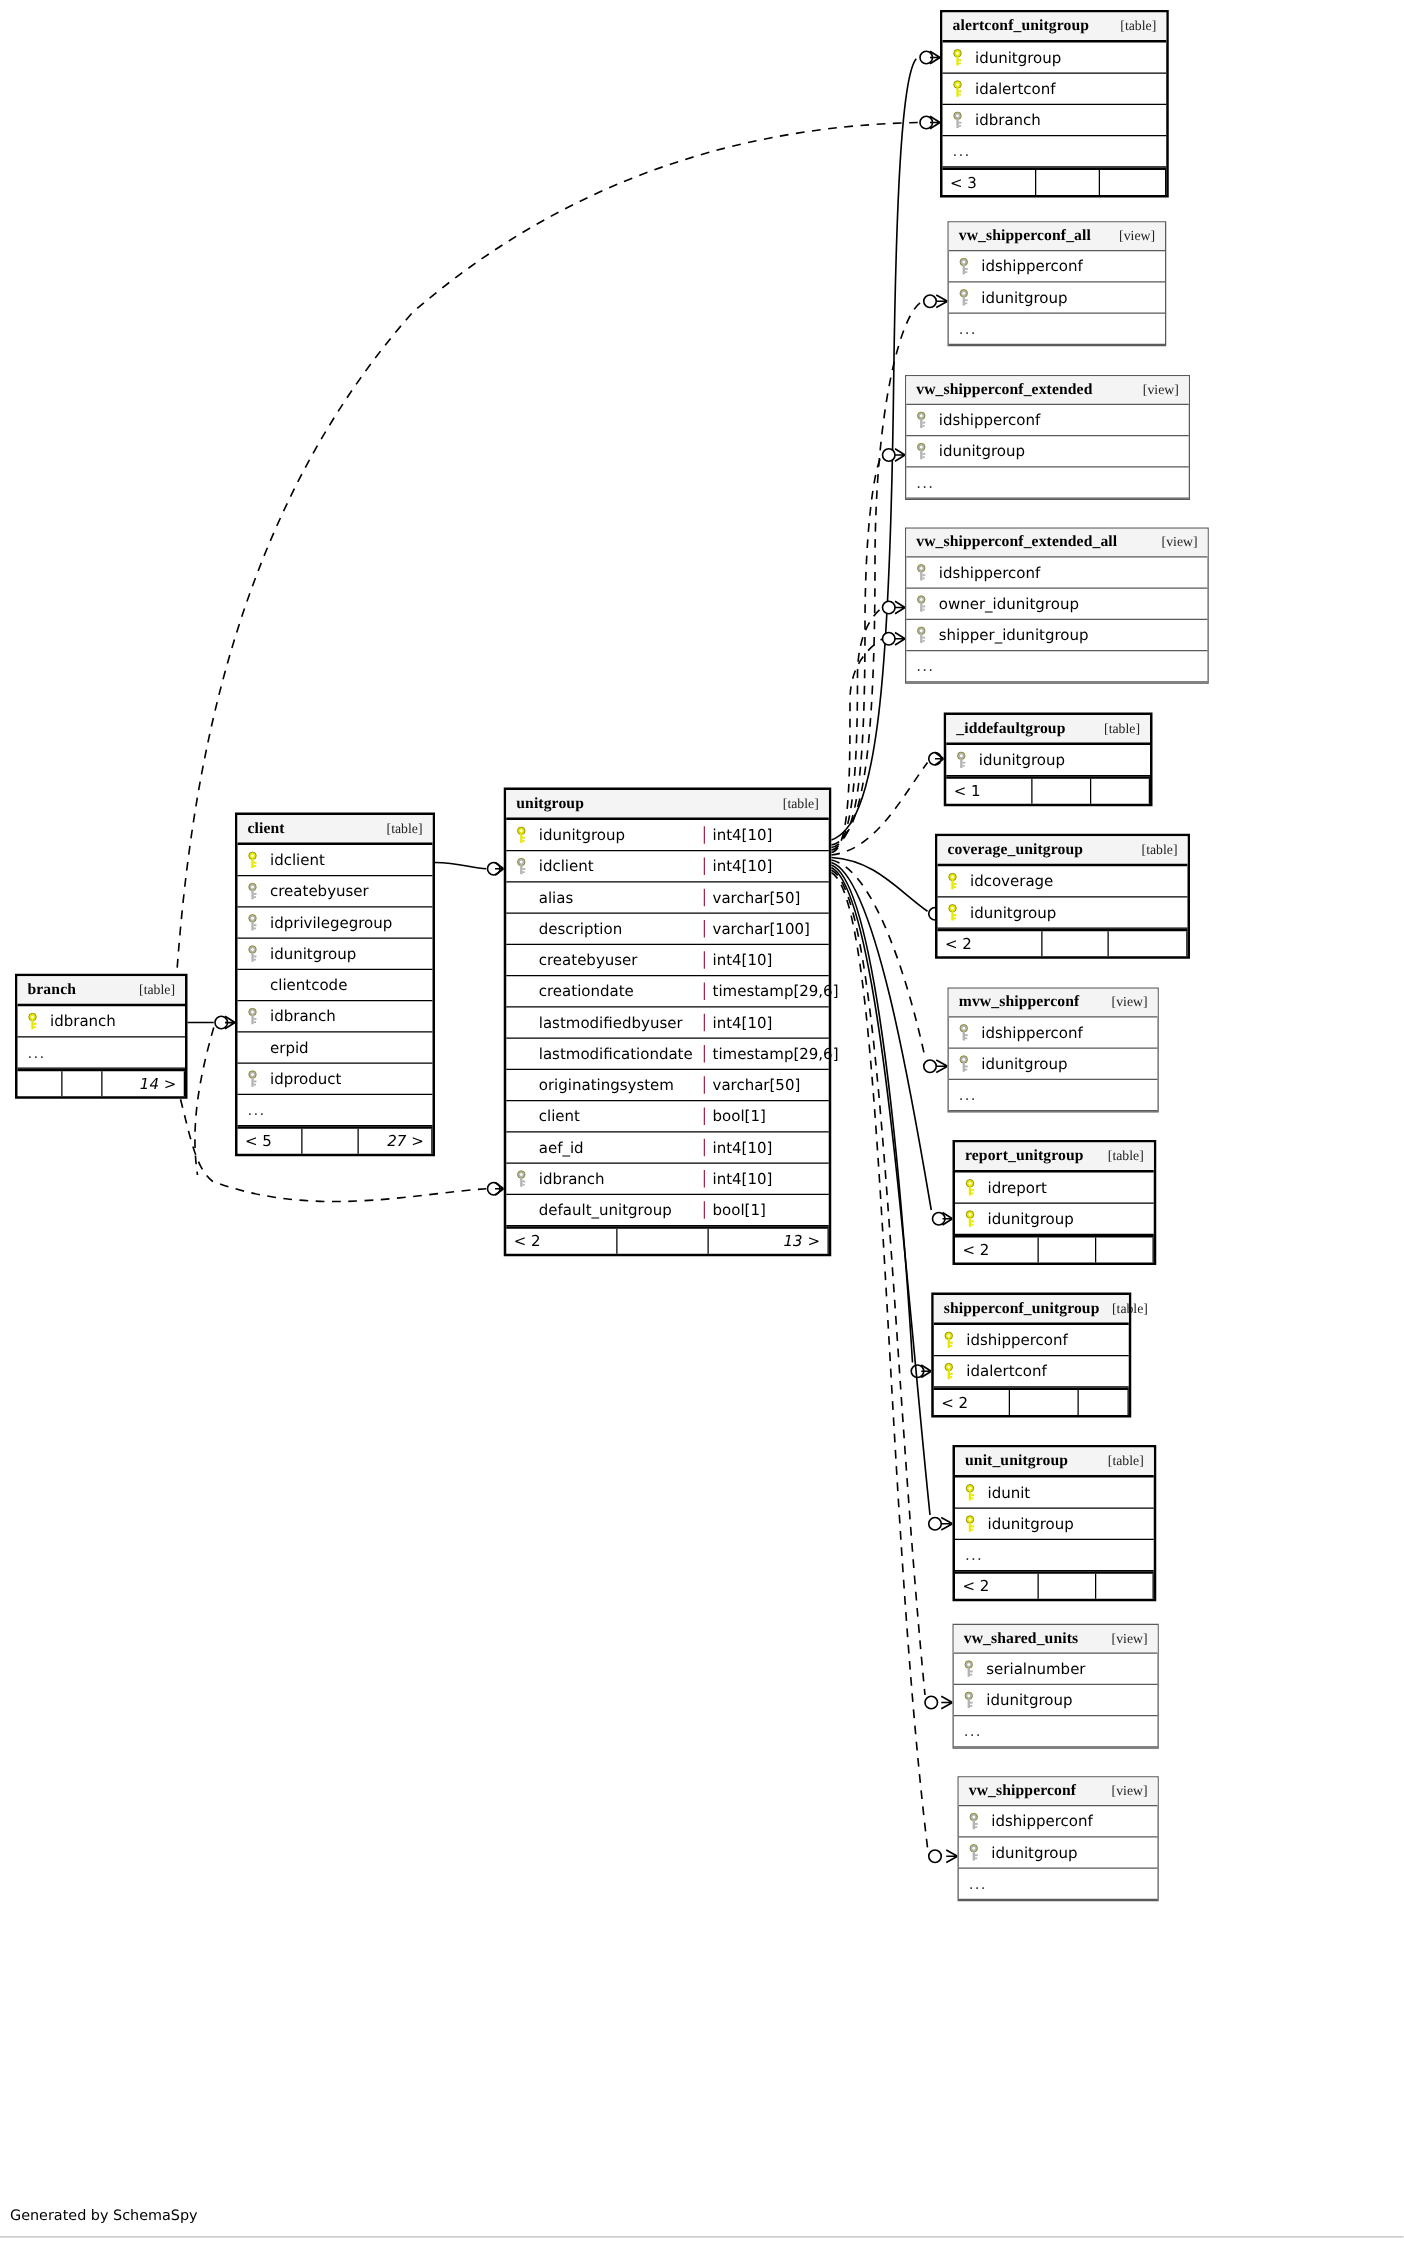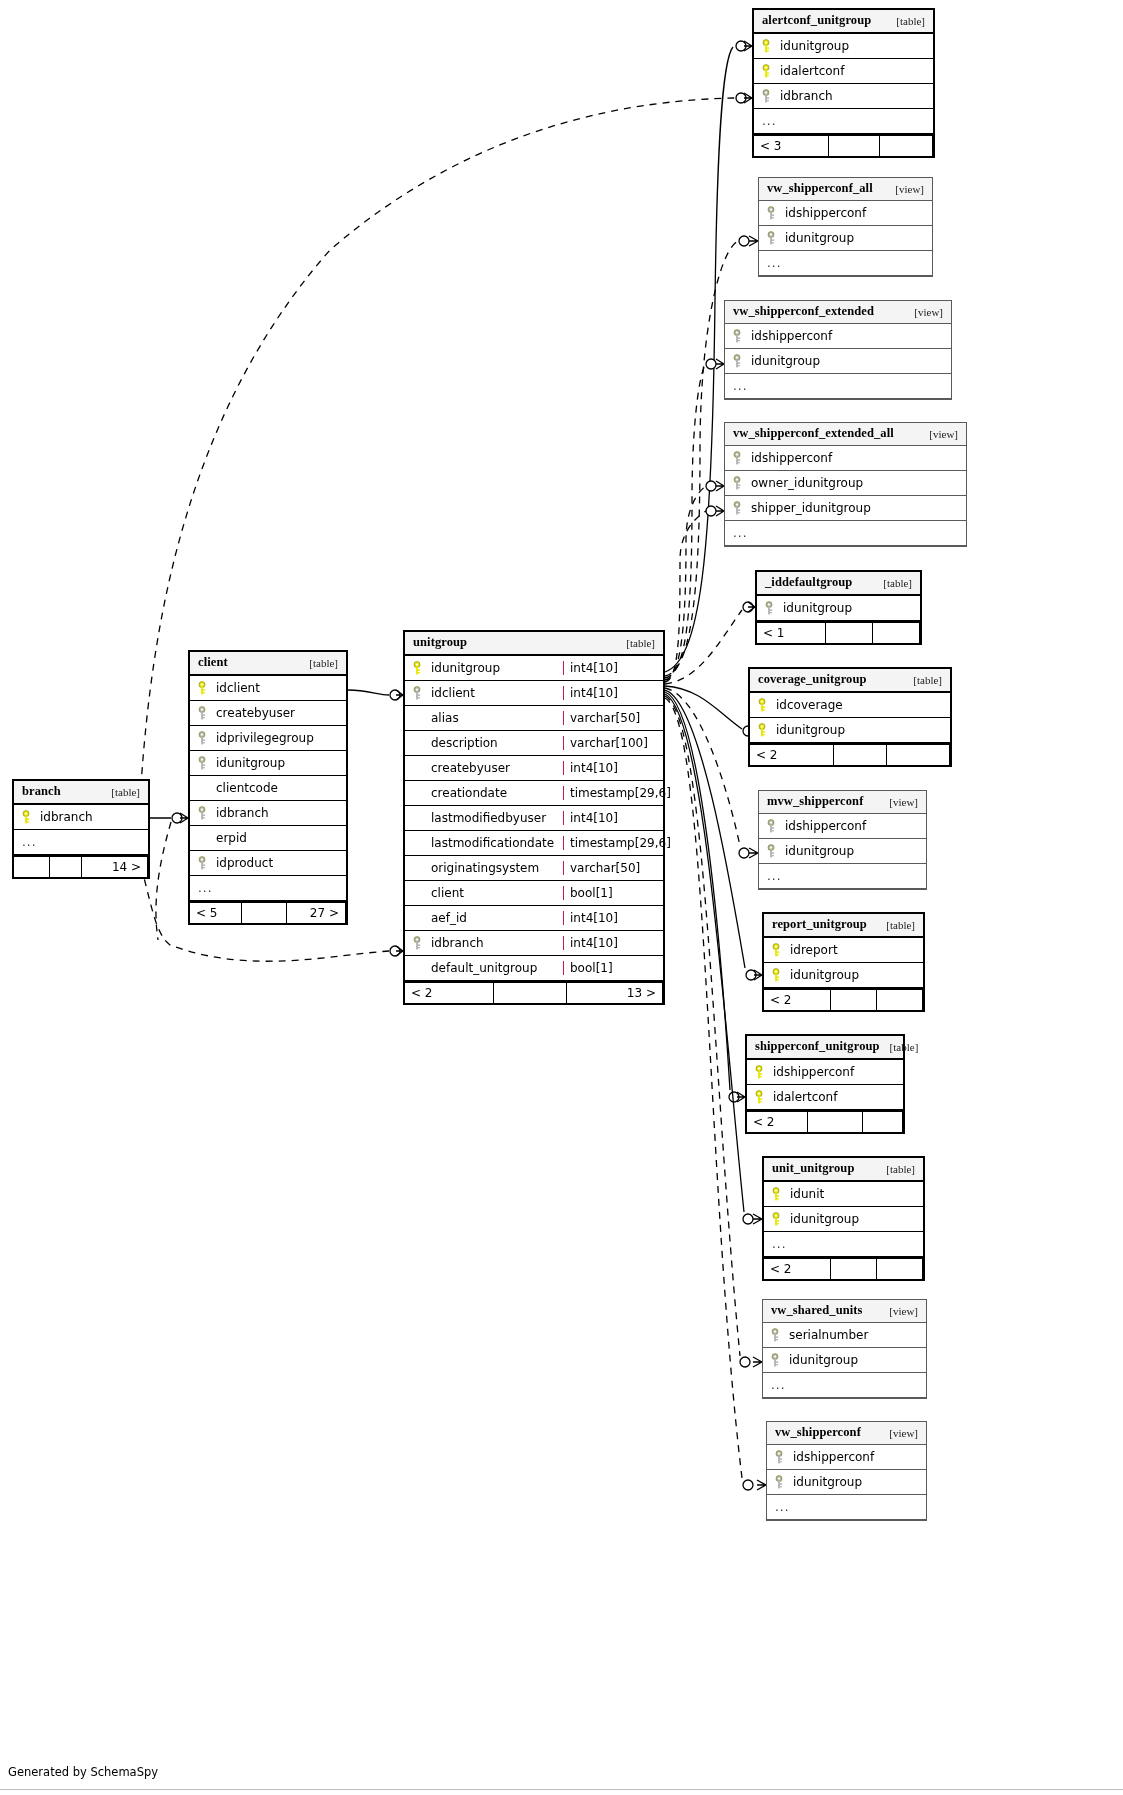--- a/index.html
+++ b/index.html
@@ -28,21 +28,21 @@
   .col-type{font-size:12px;padding:0 6px;white-space:nowrap;box-sizing:border-box;}
   .node.table .col-type{border-left:1px solid #be185d;}
   .has-type .col-name{border-right:none;}
 
   .n-ellipsis{font-size:12px;padding-left:8px;color:#333;letter-spacing:1px;}
 
   .n-foot{display:flex;box-sizing:border-box;min-height:22px;}
   .node.table .n-foot{border-top:2px solid #000;}
   .f-cell{font-size:12px;display:flex;align-items:center;padding:0 6px;box-sizing:border-box;}
   .node.table .f-cell{border-right:1px solid #000;}
-  .f-cell:last-child{border-right:none;}
+  .f-cell:last-child{border-right:none;font-style:italic;}
   .f-left{justify-content:flex-start;}
   .f-right{justify-content:flex-end;}
 
   .credit{position:absolute;left:8px;top:1765px;font-size:11.5px;color:#000;}
   .hr-bottom{position:absolute;left:0;top:1789px;width:1123px;border-top:1px solid #bdbdbd;}
 </style>
 </head>
 <body>
 
 <div id="canvas">

